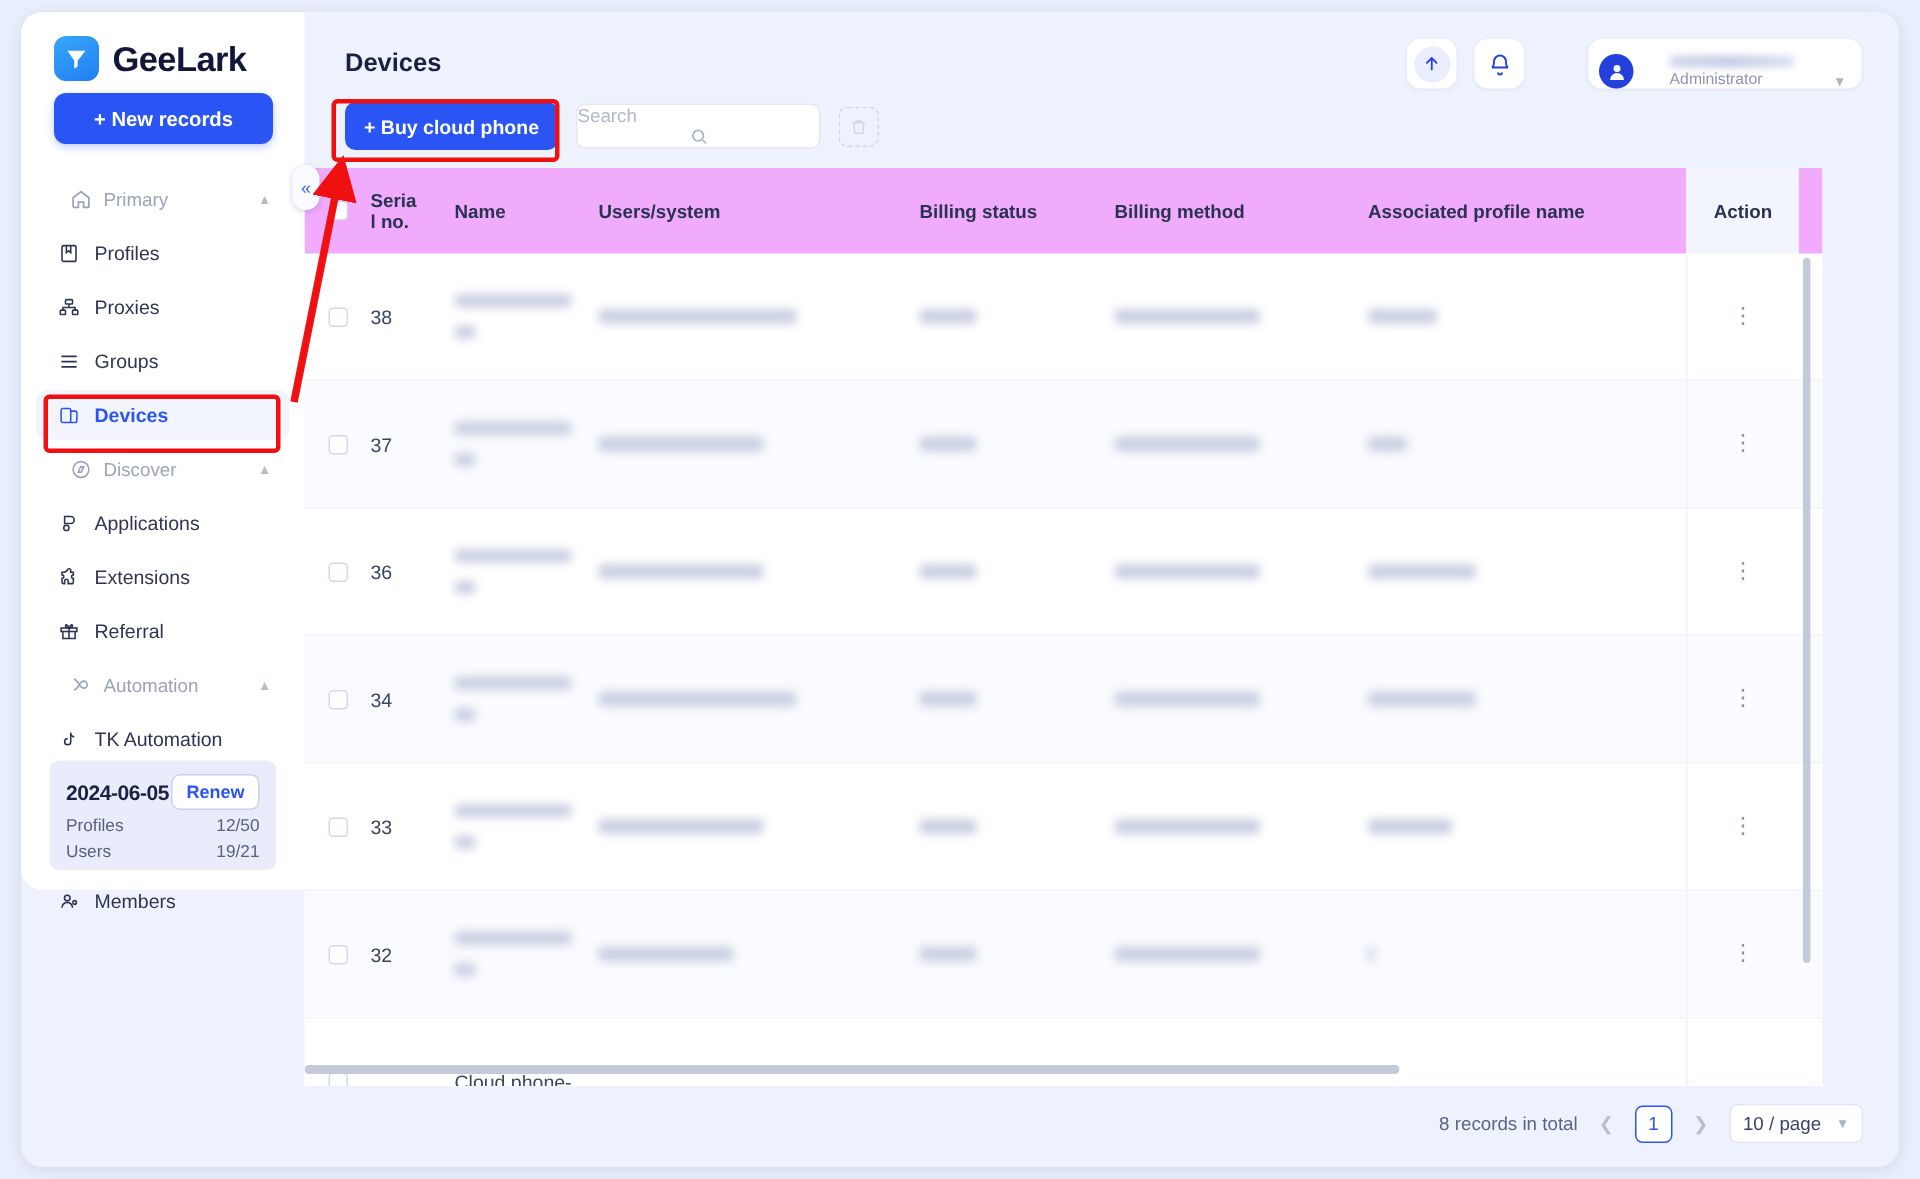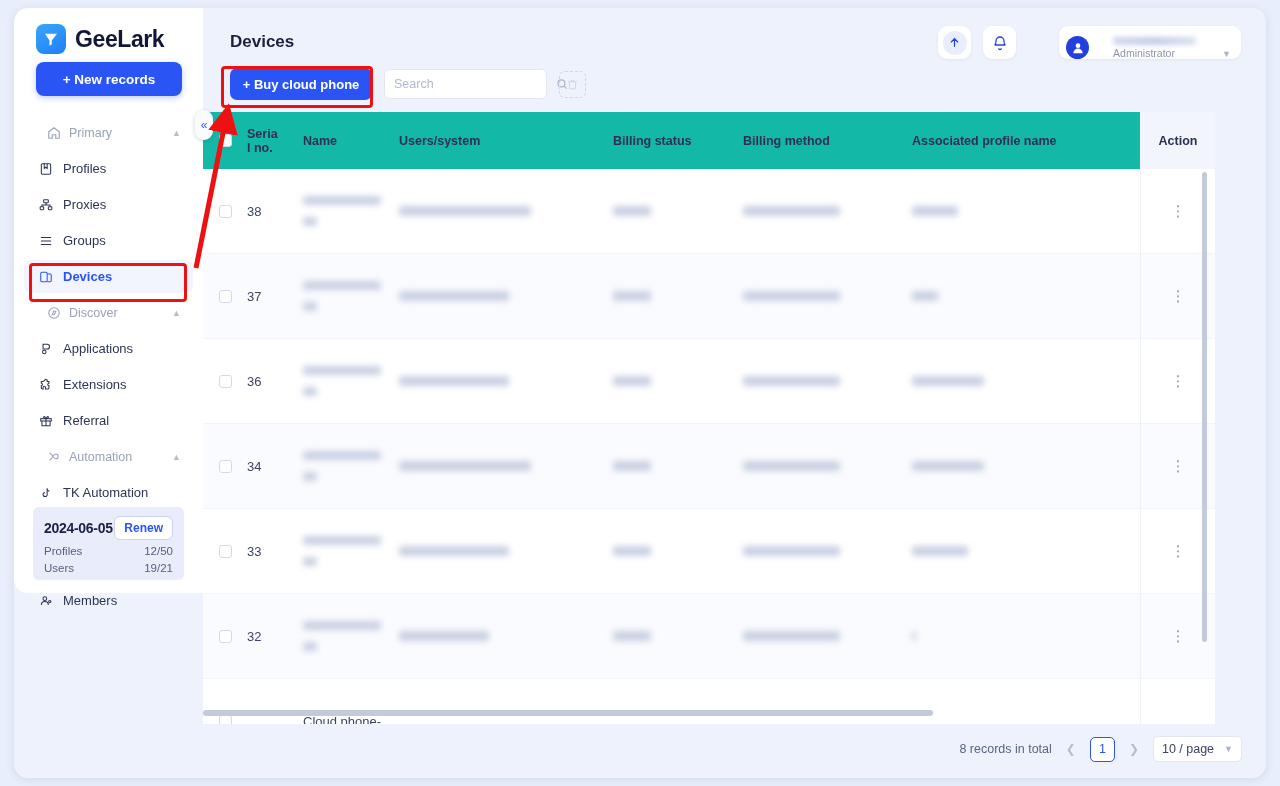--- a/index.html
+++ b/index.html
@@ -95,21 +95,21 @@
 
   .toolbar { position: absolute; left: 27px; top: 60px; display: flex; align-items: center; gap: 12px; }
   .buy-btn {
     width: 142px; height: 32px; background: #2a55f4; color: #fff;
     border: none; border-radius: 7px; font-size: 13px; font-weight: bold;
     font-family: "Liberation Sans", sans-serif; cursor: pointer;
   }
   .search-box {
     width: 163px; height: 30px; background: #fff;
     border: 1px solid #e2e7f3; border-radius: 6px;
-    display: flex; align-items: center; padding: 0 9px;
+    display: flex; align-items: center; padding: 0 9px; flex-direction: column;
   }
   .search-box input {
     border: none; outline: none; flex: 1; font-size: 12.5px; color: #404a66;
     font-family: "Liberation Sans", sans-serif; background: transparent;
   }
   .search-box input::placeholder { color: #b0b8cc; }
   .del-btn {
     width: 27px; height: 27px; border: 1px dashed #cdd5e6; border-radius: 6px;
     background: transparent; display: flex; align-items: center; justify-content: center; cursor: pointer;
   }
@@ -139,38 +139,38 @@
   .chev-down { color: #aab2c6; font-size: 9px; margin-left: 2px; }
 
   
   .table-card {
     position: absolute; left: 0; top: 104px; width: 1012px; height: 612px;
     background: #fff; overflow: hidden;
   }
   .trow { display: flex; align-items: center; height: 85px; border-bottom: 1px solid #f1f4fa; }
   .thead {
     display: flex; align-items: center; height: 57px;
-    background: #14b8a6; font-size: 12.5px; font-weight: bold; color: #2a3252;
+    background: #f0abfc; font-size: 12.5px; font-weight: bold; color: #2a3252;
   }
   .c-check { width: 44px; display: flex; justify-content: center; flex: none; }
   .c-serial { width: 56px; flex: none; }
   .c-name { width: 96px; flex: none; }
   .c-model { width: 214px; flex: none; }
   .c-bstatus { width: 130px; flex: none; }
   .c-bmethod { width: 169px; flex: none; }
   .c-assoc { width: 205px; flex: none; }
   .cell-txt { font-size: 13px; color: #3b4563; }
   .chk {
     width: 13px; height: 13px; border: 1px solid #d2d9e8; border-radius: 3px; background: #fff; cursor: pointer;
   }
   .blur-bar { border-radius: 3px; background: #c9d0e2; filter: blur(3.1px); }
   .row-alt { background: #fafbfe; }
 
   .action-col {
-    position: absolute; right: 0; top: 0; width: 75px; height: 612px;
+    position: absolute; right: 16px; top: 0; width: 75px; height: 612px;
     background: #fff; border-left: 1px solid #eef1f8; z-index: 4;
   }
   .action-head {
     height: 57px; background: #f2f5fb; display: flex; align-items: center; justify-content: center;
     font-size: 12.5px; font-weight: bold; color: #2a3252;
   }
   .action-cell { height: 85px; display: flex; align-items: center; justify-content: center; border-bottom: 1px solid #f1f4fa; }
   .dots { color: #8a93ab; font-size: 15px; line-height: 6px; text-align: center; cursor: pointer; }
 
   .h-scroll {

